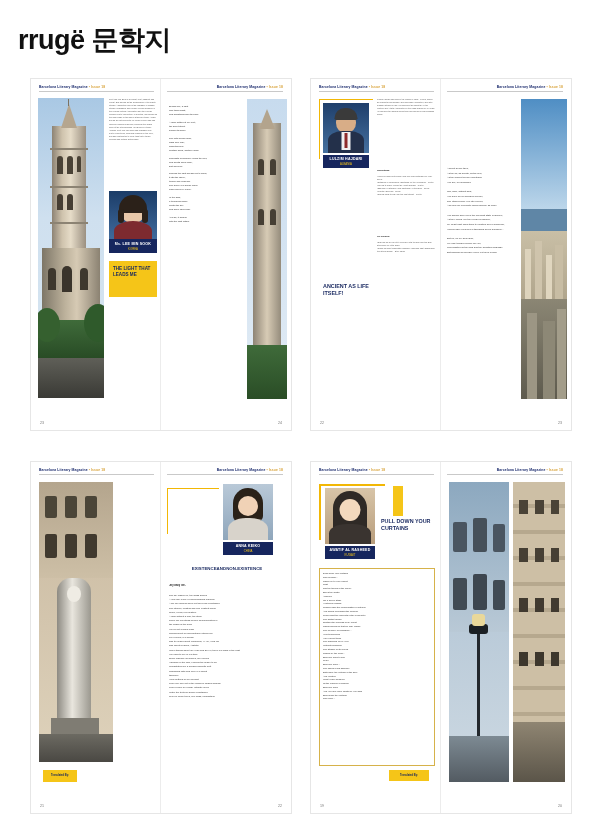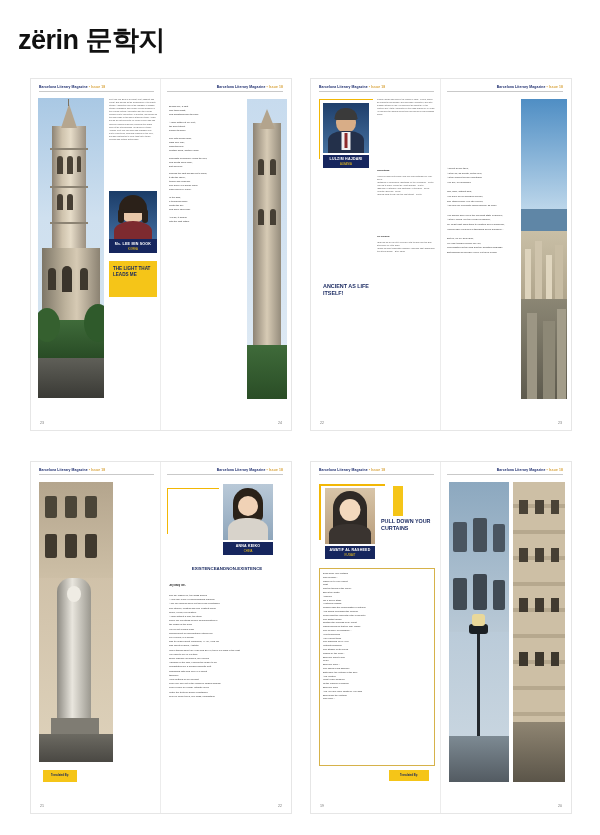--- a/index.html
+++ b/index.html
@@ -102,21 +102,21 @@
     justify-content: center; line-height: 1.3;
   }
   .translated .nm2 { font-size: 2.1px; font-weight: normal; color: #3c4a7d; }
 
   
   .portrait { position: absolute; overflow: hidden; }
 </style>
 </head>
 <body>
 
-<h1 class="page-title">zërin 문학지</h1>
+<h1 class="page-title">rrugë 문학지</h1>
 
 <div class="grid">
 
   <div class="spread">
 
     <div class="mag-page left">
       <div class="mast l">
         <span>Barcelona Literary Magazine</span>
         <span class="issue">• Issue 18</span>
       </div>

